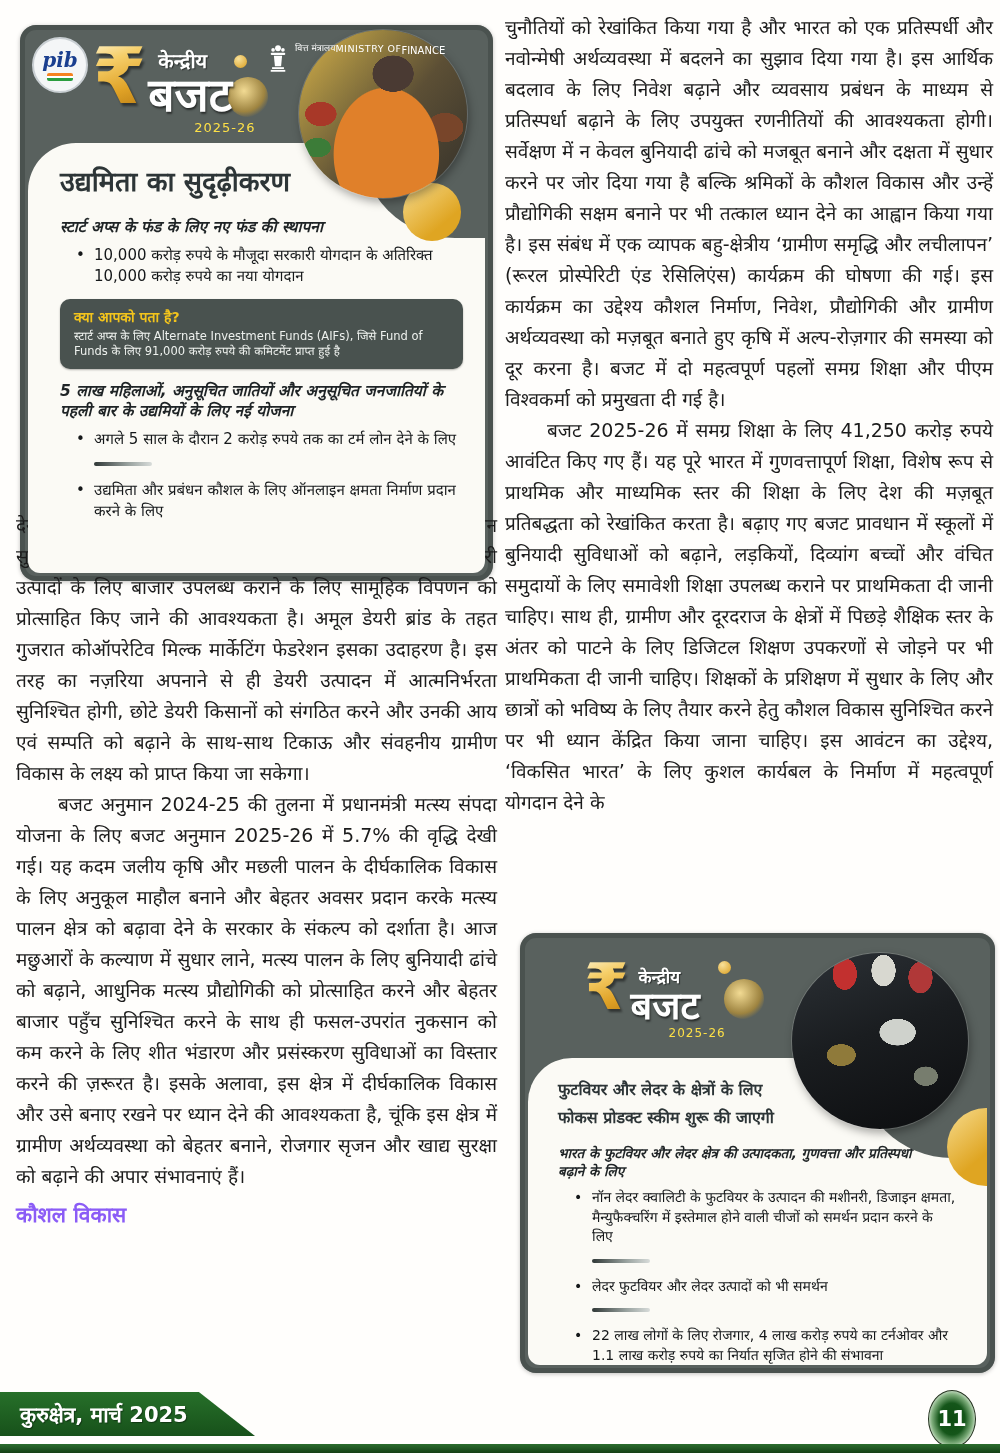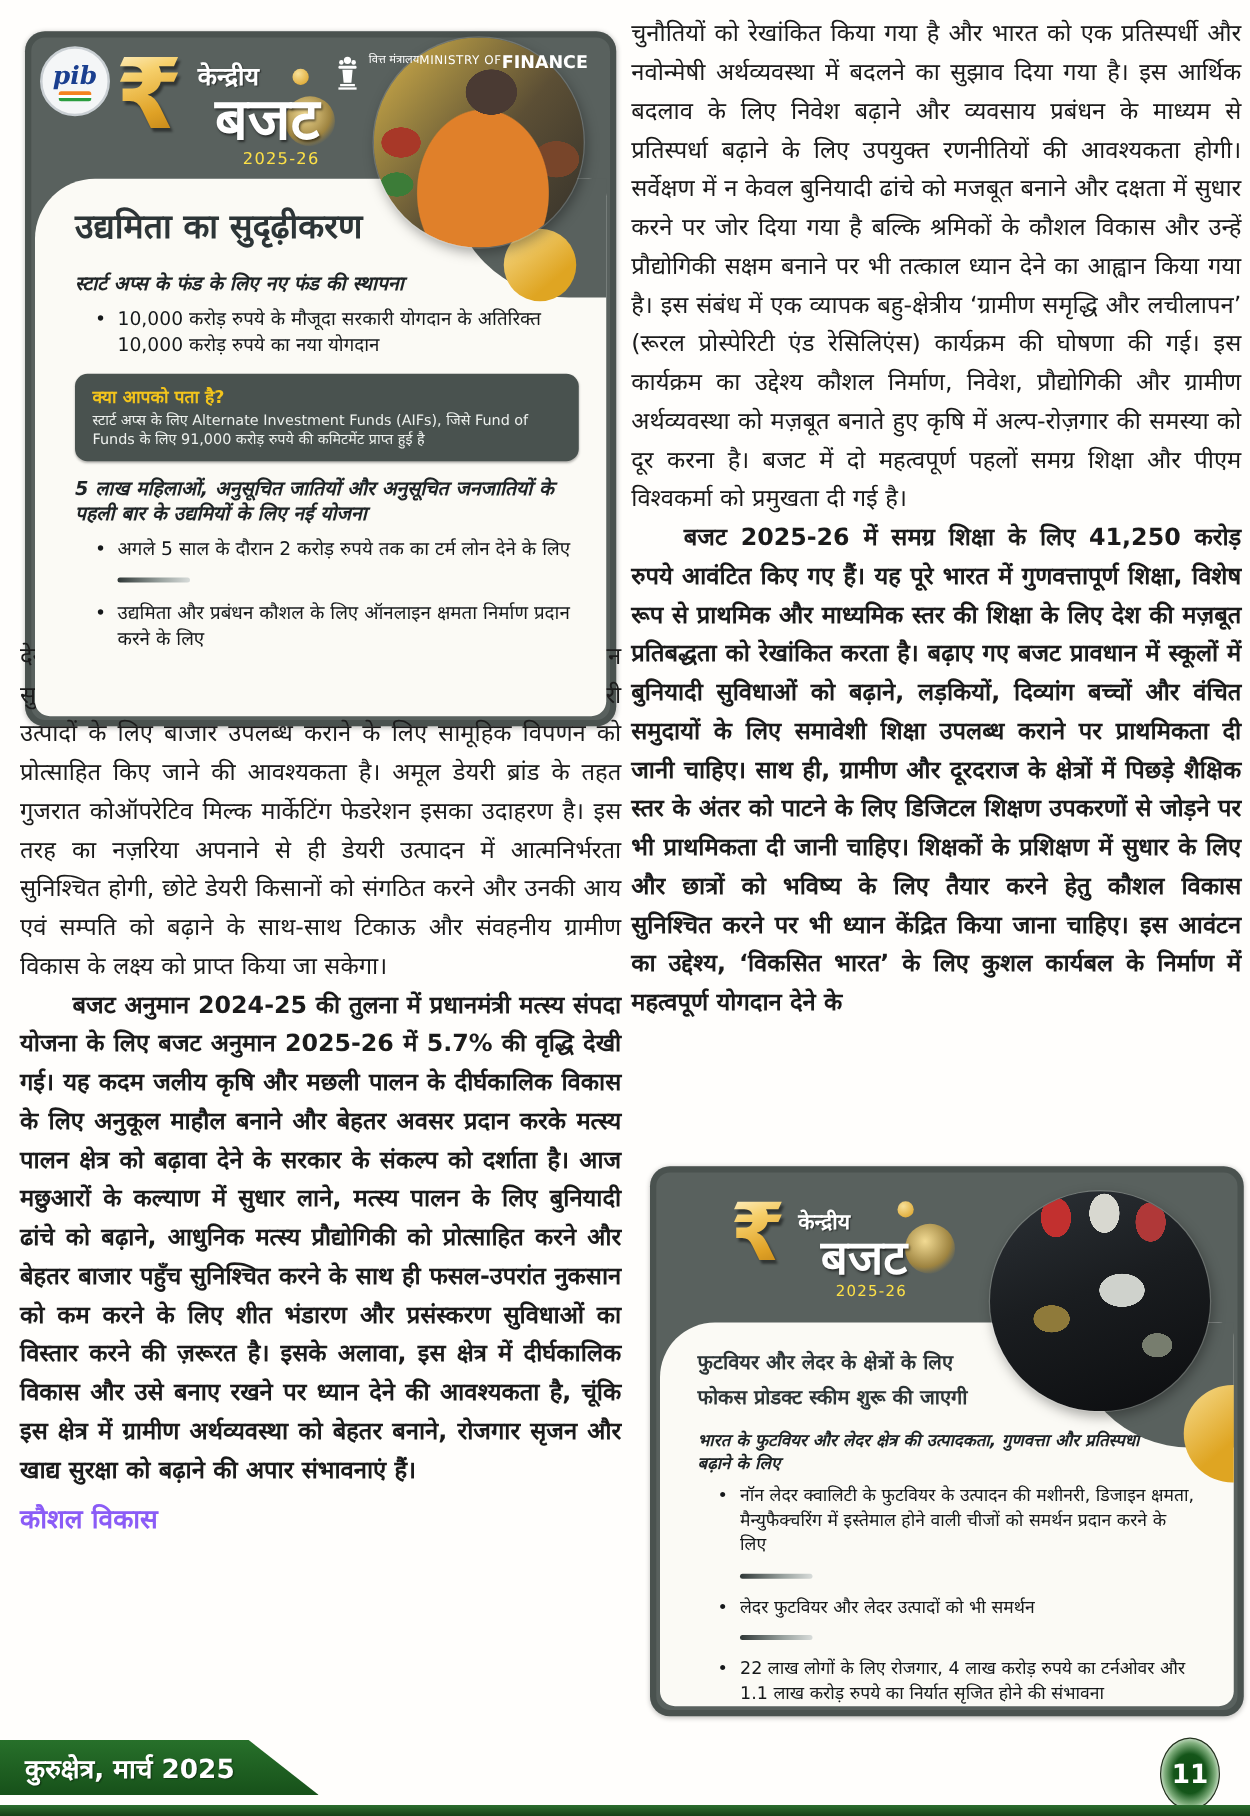--- a/index.html
+++ b/index.html
@@ -20,21 +20,21 @@
   .rupee { font-weight:bold; line-height:1;
            background:linear-gradient(160deg,#fdeec2 5%,#f6cf6a 25%,#dfa125 55%,#b77b14 80%,#f3cd65 100%);
            -webkit-background-clip:text; background-clip:text; color:transparent;
            filter:drop-shadow(2px 3px 1px rgba(0,0,0,.45)); }
   .card1 .rupee { font-size:78px; }
   .card2 .rupee { font-size:64px; }
   .brand-right { display:flex; flex-direction:column; margin-left:2px; padding-top:10px; }
   .kendriya { color:#fff; font-weight:bold; text-shadow:1px 1px 1px rgba(0,0,0,.5); }
   .card1 .kendriya { font-size:20px; margin-left:10px; }
   .card2 .kendriya { font-size:17px; margin-left:8px; }
-  .budget { color:#fff; font-weight:bold; line-height:.95; text-shadow:1px 2px 2px rgba(0,0,0,.55);text-align:right; }
+  .budget { color:#fff; font-weight:bold; line-height:.95; text-shadow:1px 2px 2px rgba(0,0,0,.55); }
   .card1 .budget { font-size:46px; }
   .card2 .budget { font-size:38px; }
   .year { color:#fde047; letter-spacing:1px; }
   .card1 .year { font-size:13px; margin-left:46px; margin-top:2px; }
   .card2 .year { font-size:12px; margin-left:38px; margin-top:2px; }
 
   .gold-dot { position:absolute; width:13px; height:13px; border-radius:50%; z-index:4;
               background:radial-gradient(circle at 35% 30%,#f8e19a,#d99d1e); }
   .gold-soft { position:absolute; width:40px; height:40px; border-radius:50%; z-index:4;
                background:radial-gradient(circle at 40% 35%,rgba(250,225,150,.95),rgba(214,160,40,.55) 58%,rgba(214,160,40,0) 76%); }
@@ -46,21 +46,21 @@
          background:#f4f6f7; border:2px solid #c9cfd3; z-index:5;
          display:flex; flex-direction:column; align-items:center; justify-content:center; }
   .pib-text { font-family:"DejaVu Serif","Liberation Serif",serif; font-style:italic; font-weight:bold;
               color:#1a3f8f; font-size:20px; line-height:1; }
   .pib-tricolor { width:26px; height:8px; margin-top:3px; border-radius:2px;
                   background:linear-gradient(to bottom,#f5821f 33%,#ffffff 33% 66%,#2a9d3f 66%); }
   .mof { position:absolute; left:248px; top:18px; display:flex; gap:7px; color:#fff; z-index:5; }
   .mof-text { display:flex; flex-direction:row; justify-content:center; }
   .mof-hi { font-size:9px; line-height:11px; }
   .mof-l1 { font-size:9.5px; letter-spacing:.5px; line-height:12px; }
-  .mof-l2 { font-size:14px; font-weight:bold; line-height:15px; }
+  .mof-l2 { font-size:10px; font-weight:normal; line-height:15px; }
 
   
   .photo { position:absolute; border-radius:50%; z-index:4;
            box-shadow:0 0 0 1px rgba(255,255,255,.18), 2px 4px 10px rgba(0,0,0,.35); }
   .photo1 { top:5px; right:26px; width:168px; height:168px;
     background:
       radial-gradient(34px 30px at 56% 26%, #4a3a33 0 60%, rgba(0,0,0,0) 61%),
       radial-gradient(95px 120px at 52% 74%, #e0802a 0 55%, rgba(0,0,0,0) 56%),
       radial-gradient(26px 20px at 13% 50%, #a83828 0 60%, rgba(0,0,0,0) 61%),
       radial-gradient(22px 16px at 11% 70%, #3c7c38 0 60%, rgba(0,0,0,0) 61%),
@@ -101,21 +101,21 @@
   .knowbox { background:#49524f; border-radius:10px; padding:8px 14px 10px; margin:12px 4px 12px 0;
              box-shadow:0 1px 2px rgba(0,0,0,.3); }
   .kb-head { color:#f3c41c; font-weight:bold; font-size:14px; margin-bottom:3px; }
   .kb-body { color:#eef1ee; font-size:11.5px; line-height:15px; }
 
   
   .col { position:absolute; color:#1b1b1b; font-size:19px; line-height:31px; text-align:justify; }
   .col-left { left:16px; top:510px; width:481px; }
   .col-right { left:505px; top:12px; width:488px; }
   .col p { margin:0; }
-  .col p.indent { text-indent:42px;font-weight:bold; }
+  .col p.indent { text-indent:42px; }
   .red-head { color:#8b5cf6; font-size:21px; font-weight:bold; line-height:30px; margin:8px 0 4px; text-align:left; }
 
   
   .ribbon { position:absolute; left:0; top:1392px; width:255px; height:44px;
             background:linear-gradient(#27702a,#17511a);
             clip-path:polygon(0 0, 78% 0, 100% 100%, 0 100%);
             color:#fff; display:flex; align-items:center; }
   .ribbon span { font-size:21px; font-weight:bold; padding-left:20px; text-shadow:1px 1px 1px rgba(0,0,0,.4); }
   .badge { position:absolute; left:928px; top:1390px; width:48px; height:58px; border-radius:50%;
            border:1px solid #24331f; display:flex; align-items:center; justify-content:center;

